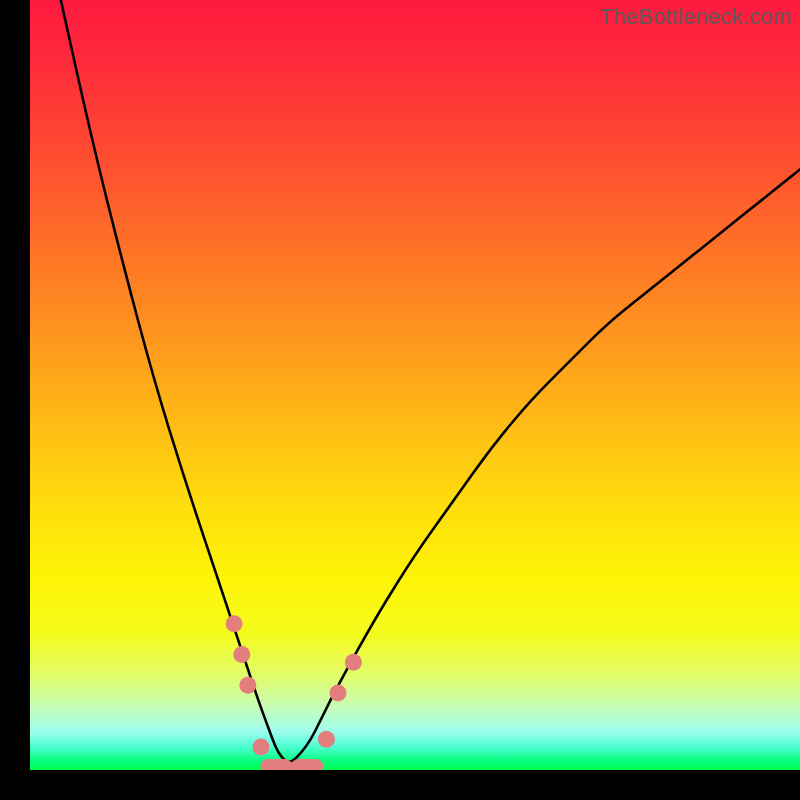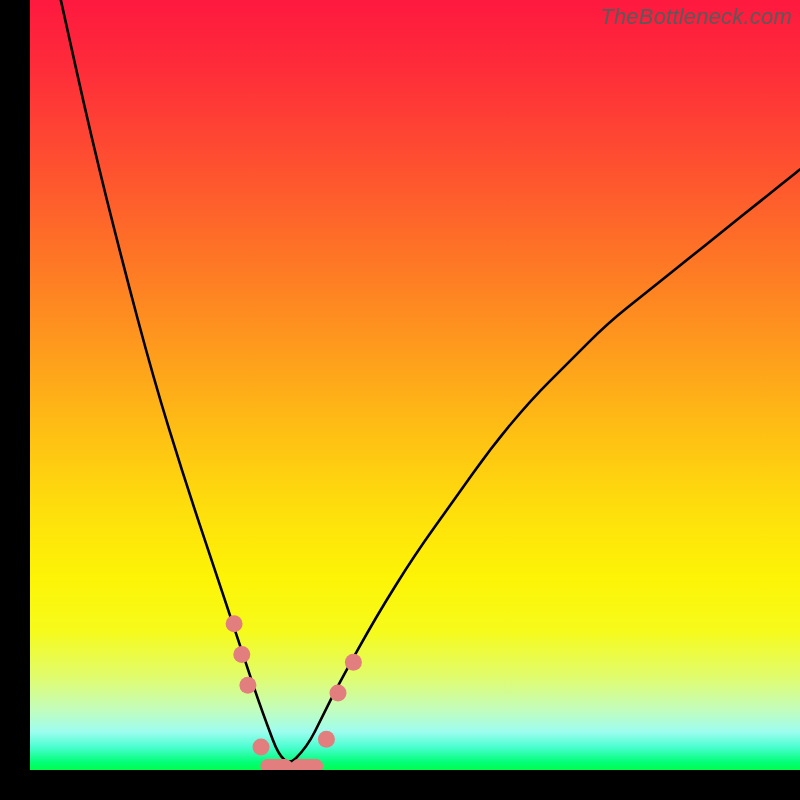--- a/index.html
+++ b/index.html
@@ -35,21 +35,20 @@
       #fede0c 66%,
       #fdf406 75%,
       #f6fb1b 82%,
       #e0fc6e 88%,
       #c4fdba 92%,
       #9efdef 95%,
       #4cfed1 97%,
       #02fe77 99%,
       #02fe4e 100%
     );
-    font-style: italic;
   }
   .watermark {
     position: absolute;
     top: 4px;
     right: 8px;
     color: #5a5a5a;
     font-size: 22px;
     font-weight: 400;
     letter-spacing: 0.2px;
     user-select: none;

